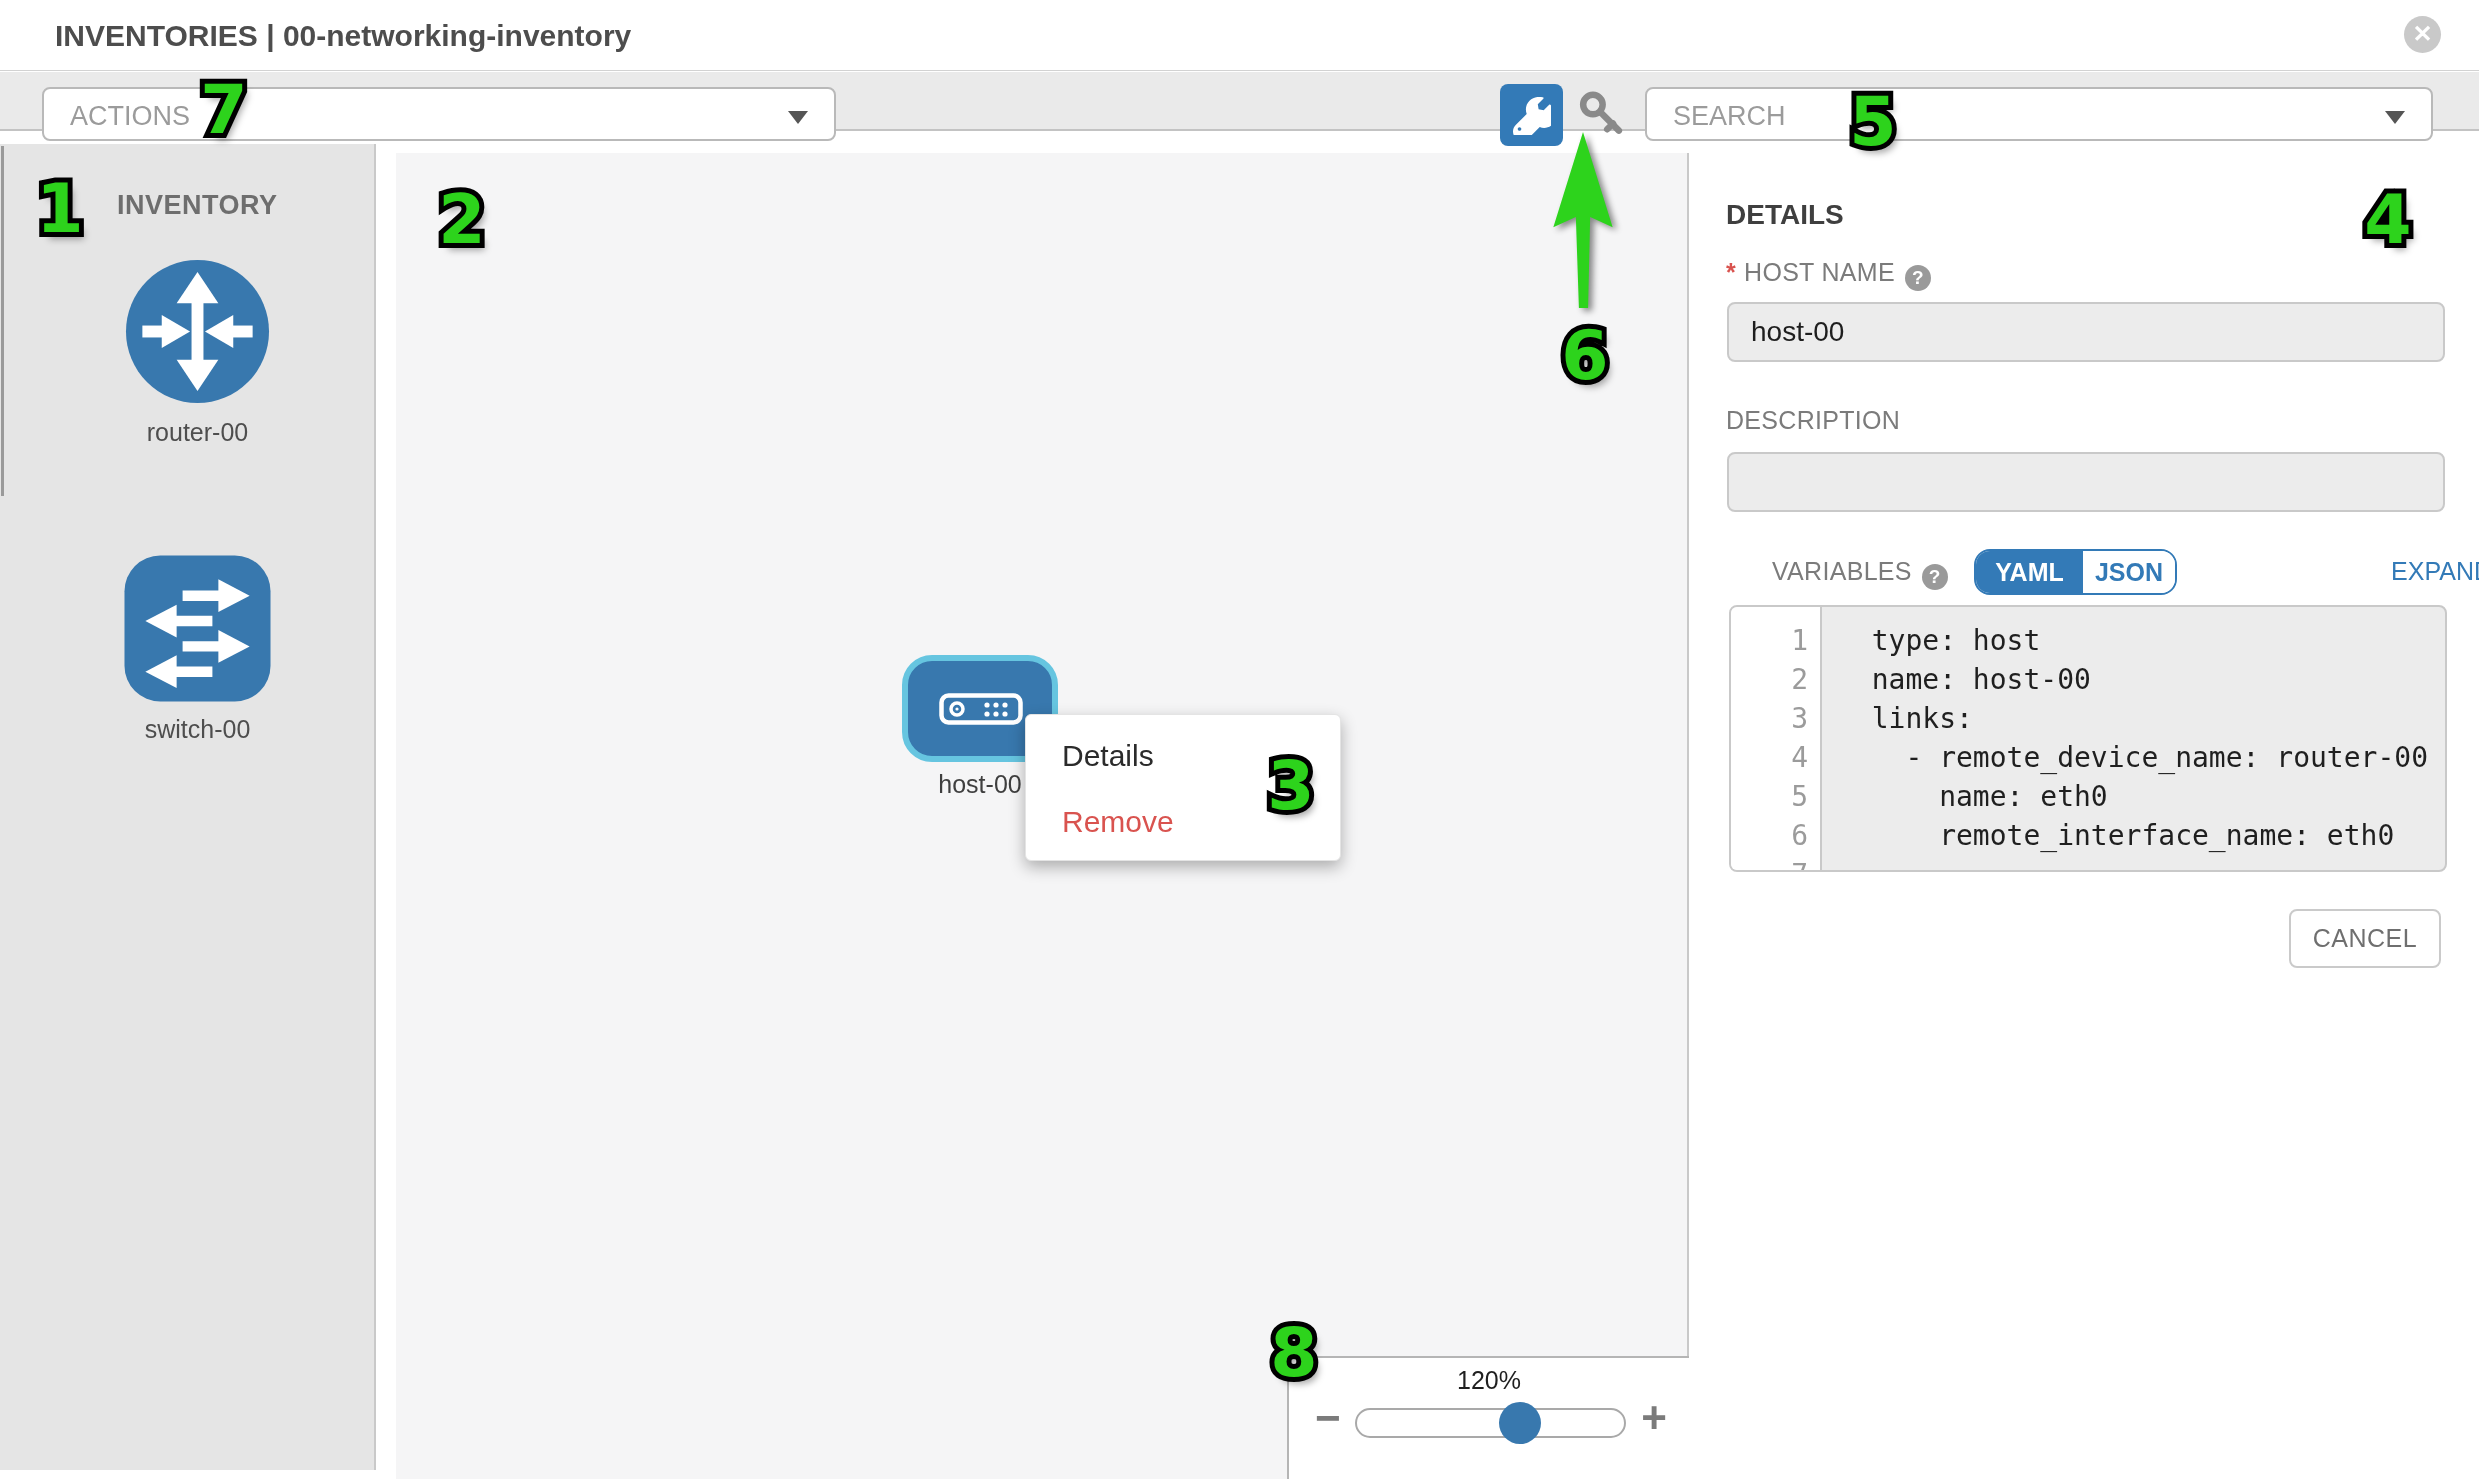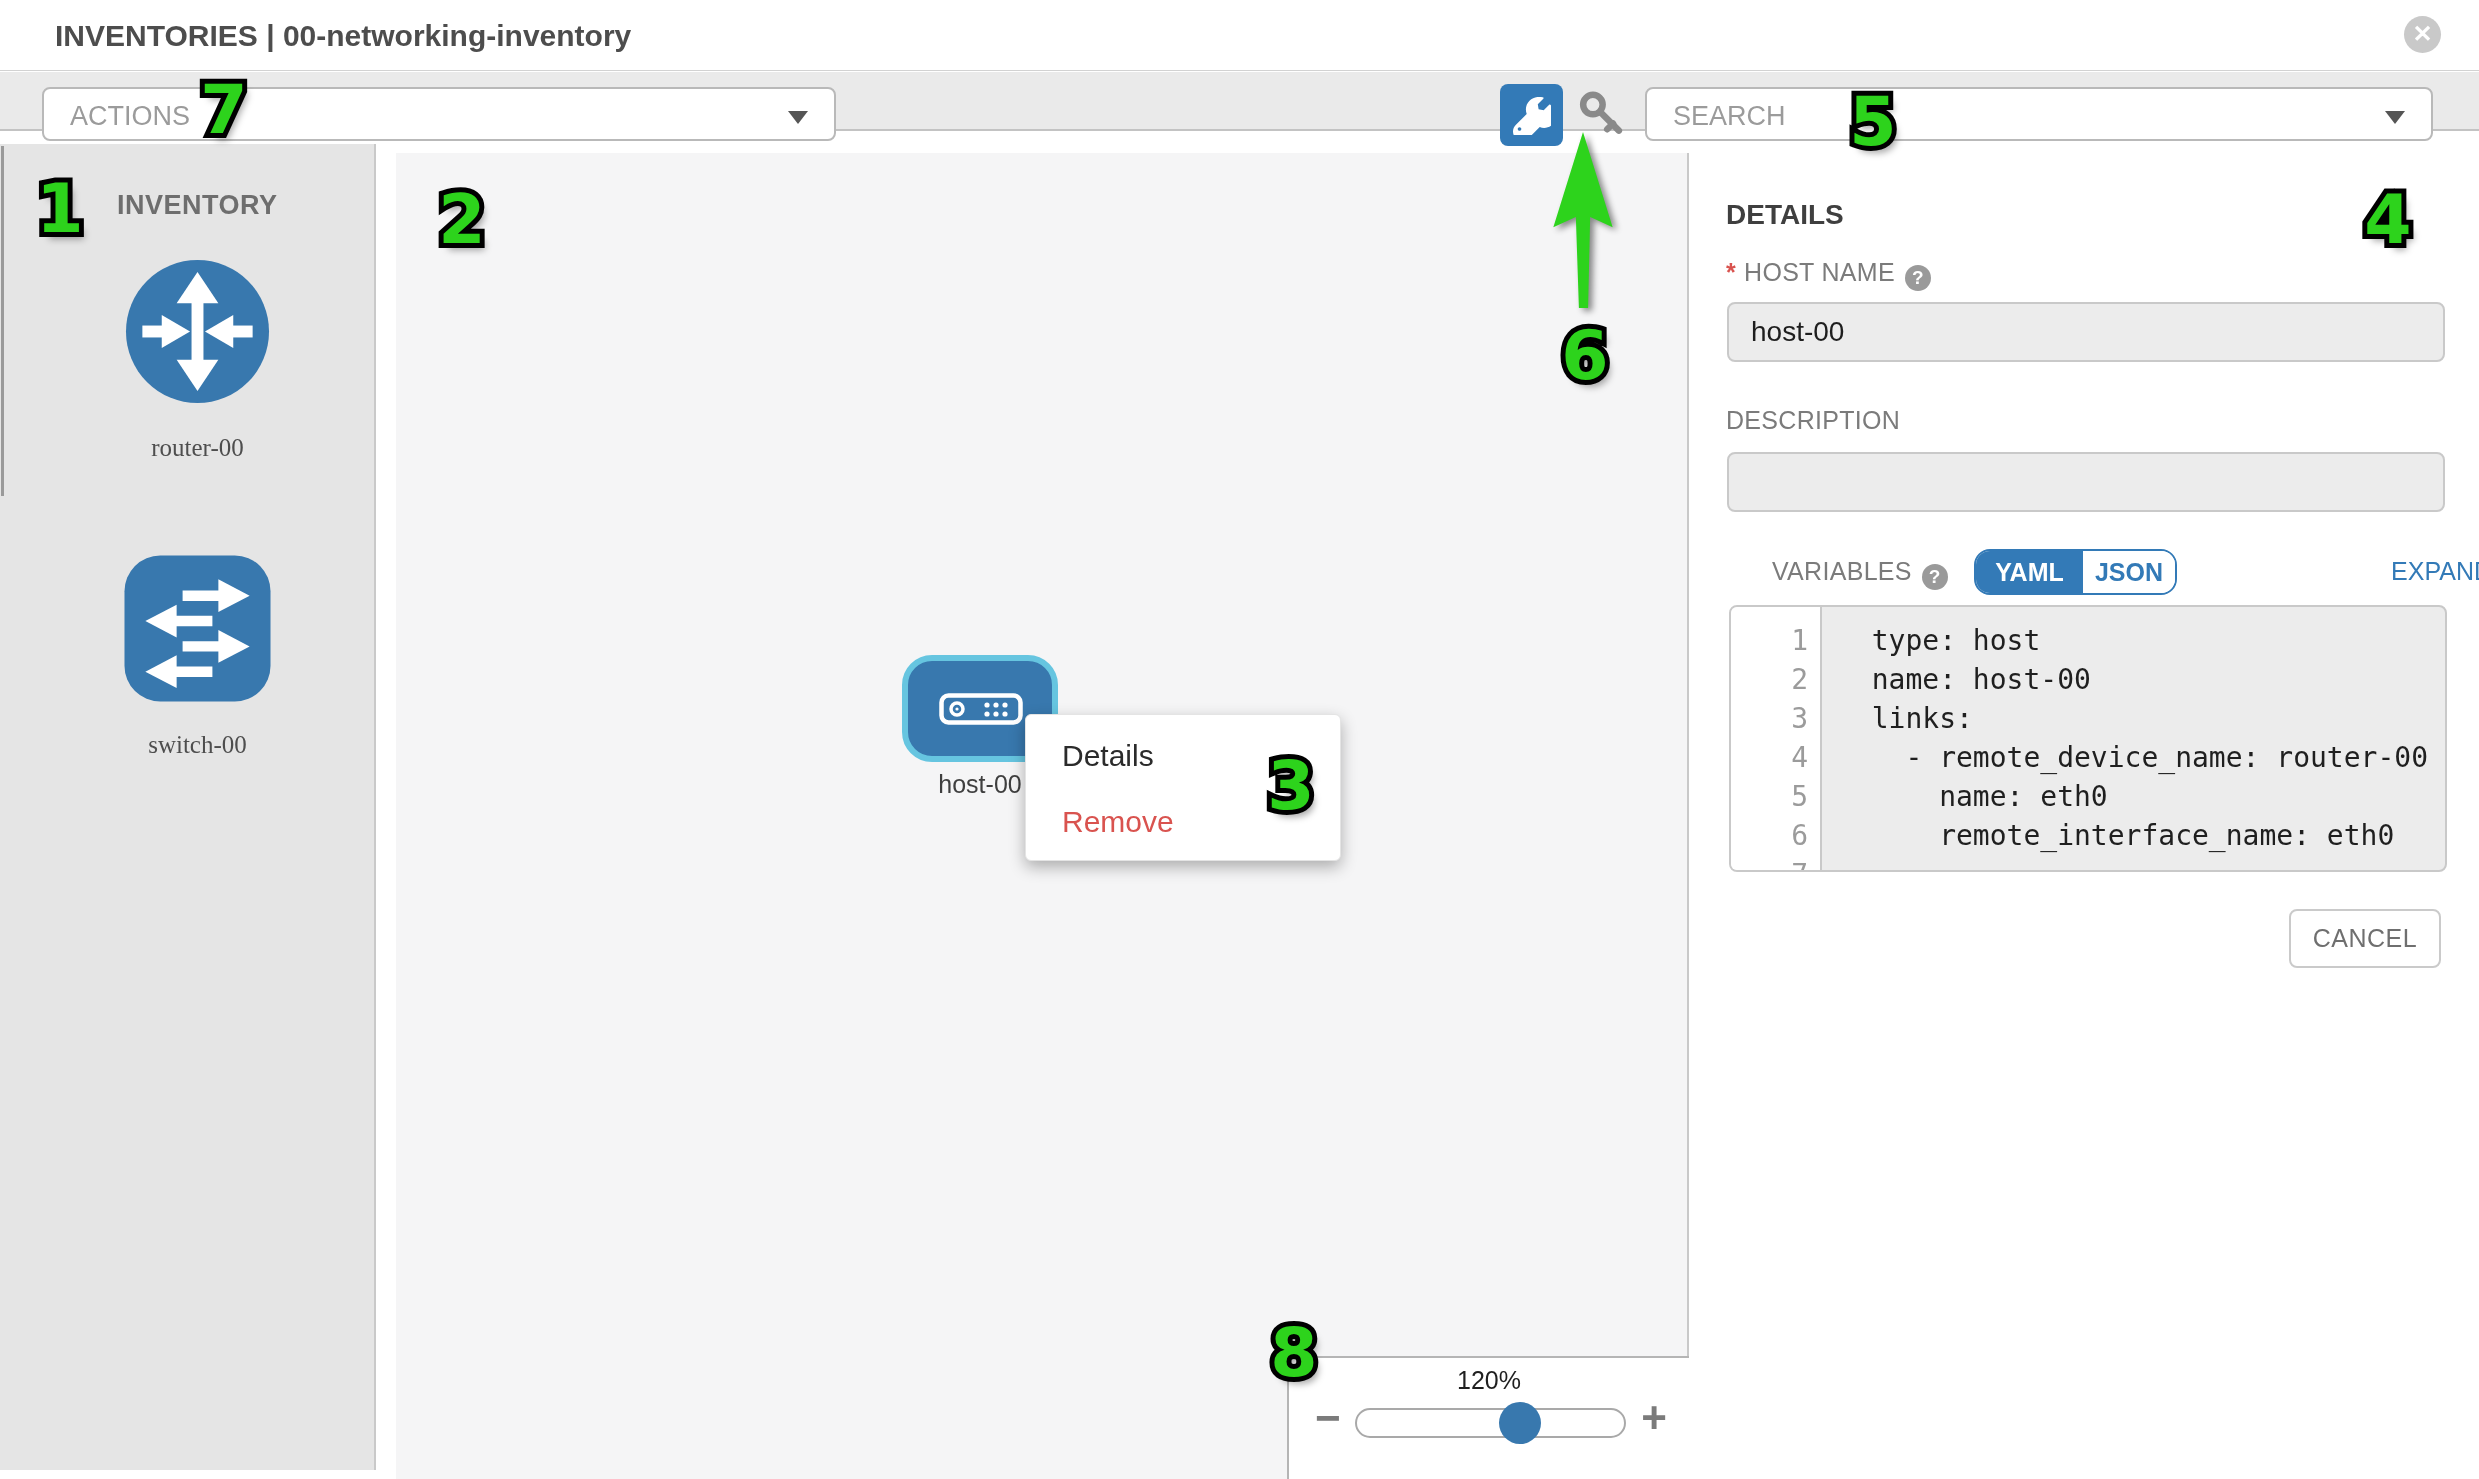--- a/index.html
+++ b/index.html
@@ -21,21 +21,21 @@
   .search-dd { left:1645px; width:788px; }
   .wrench-btn { position:absolute; left:1500px; top:12px; width:63px; height:62px; background:#337ab7; border:none; border-radius:8px; cursor:pointer; }
   .wrench-btn svg { position:absolute; left:13px; top:13px; }
   .key-btn { position:absolute; left:1574px; top:17px; width:56px; height:54px; background:transparent; border:none; cursor:pointer; }
 
   
   .sidebar { position:absolute; left:0; top:144px; width:376px; height:1326px; background:#e5e5e5; border-right:2px solid #c9c9c9; }
   .sidebar-scrollbar { position:absolute; left:1px; top:2px; width:3px; height:350px; background:#9a9a9a; }
   .inventory-heading { position:absolute; left:117px; top:46px; font-size:27px; font-weight:bold; color:#6e6e6e; letter-spacing:0.5px; }
   .palette-item { position:absolute; left:123px; width:149px; text-align:center; cursor:grab; }
-  .palette-item .dev-label { margin-top:24px; font-size:25px; color:#4e4e4e;font-family:Liberation Serif, serif; }
+  .palette-item .dev-label { margin-top:8px; font-size:25px; color:#4e4e4e; }
   .item-router { top:113px; }
   .item-switch { top:410px; }
 
   
   .canvas { position:absolute; left:396px; top:153px; width:1293px; height:1326px; background:#f5f5f6; border-right:2px solid #c9c9c9; }
   .host-node { position:absolute; left:506px; top:502px; width:156px; height:107px; background:#3878ae; border:6px solid #66c5e0; border-radius:30px; cursor:pointer; }
   .host-node svg { position:absolute; left:31px; top:32px; }
   .host-node-label { position:absolute; left:506px; top:617px; width:156px; text-align:center; font-size:25px; color:#3f3f3f; }
   .context-menu { position:absolute; left:629px; top:561px; width:316px; height:147px; background:#fff; border:1px solid #e4e4e4; border-radius:6px; box-shadow:0 6px 16px rgba(0,0,0,0.3); }
   .menu-item { position:absolute; left:36px; font-size:30px; cursor:pointer; }

